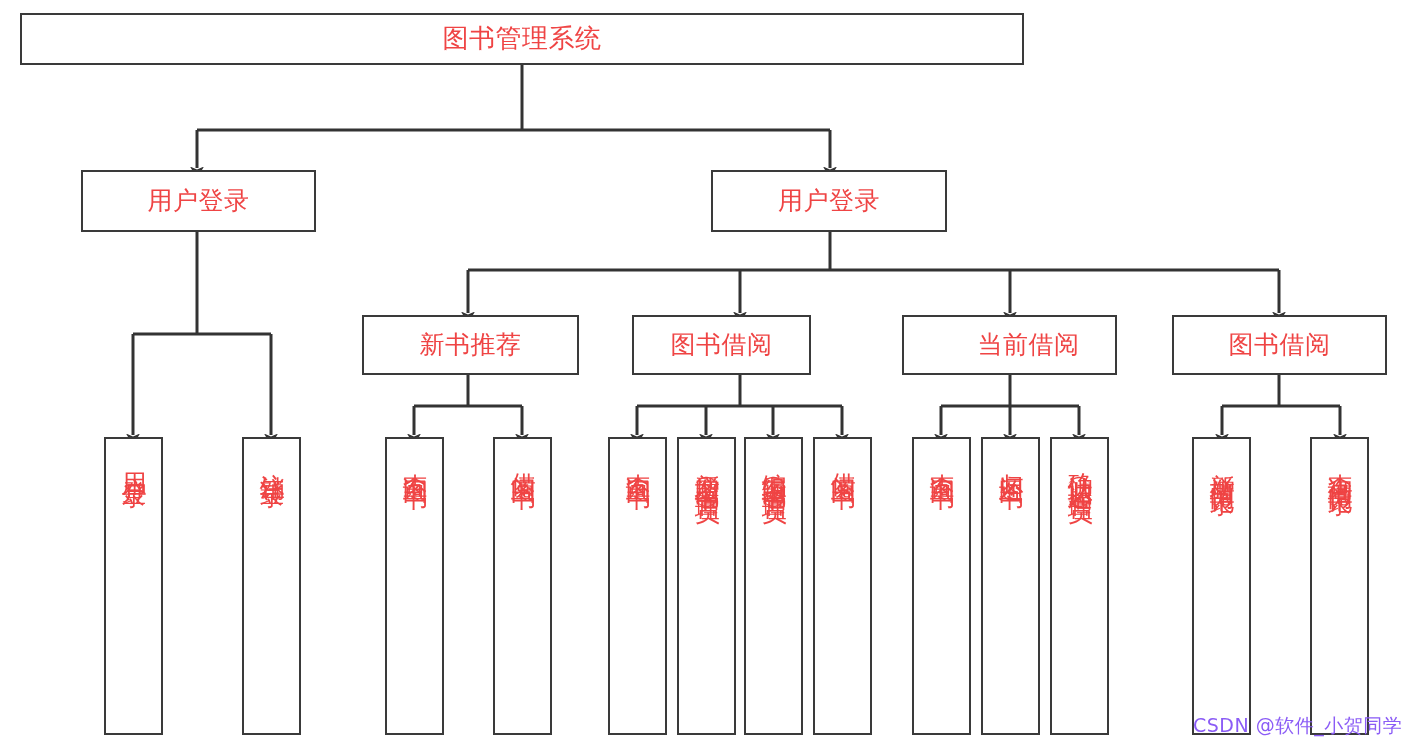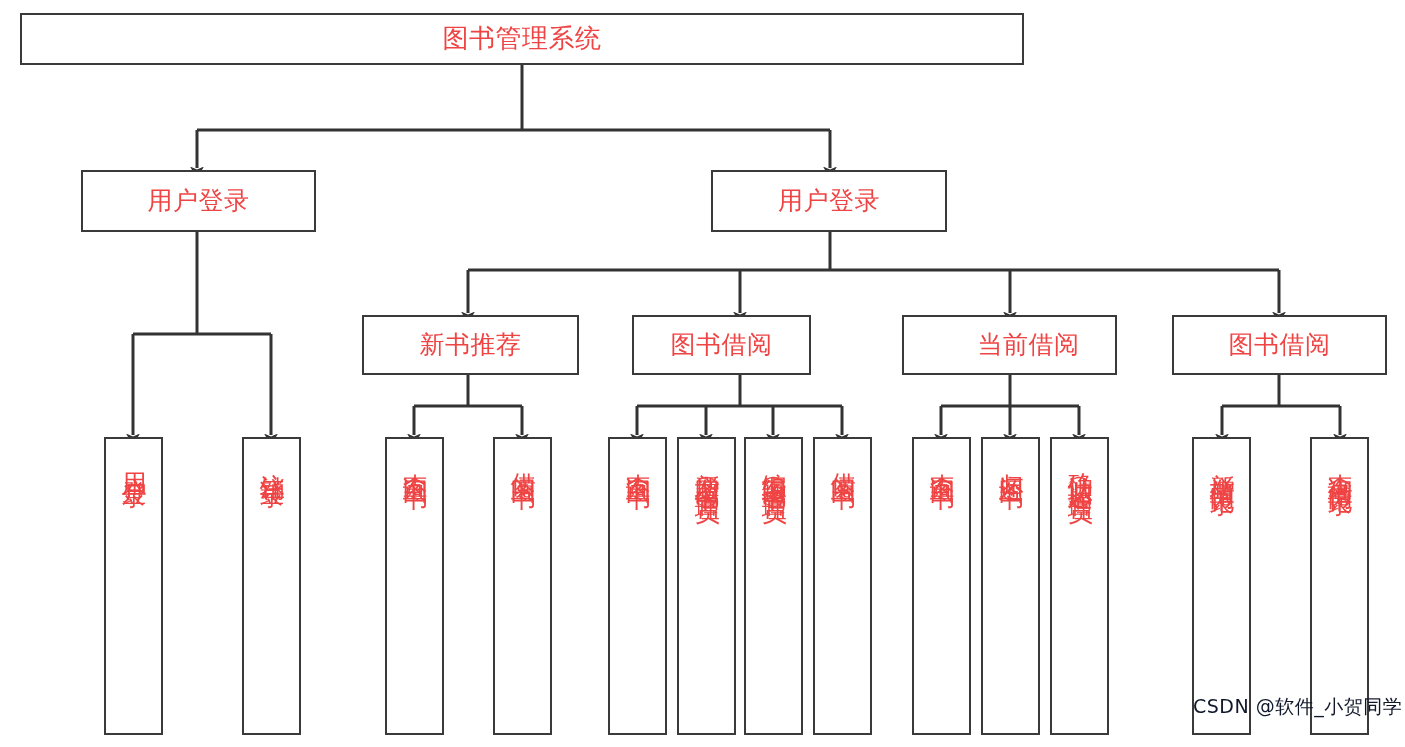--- a/index.html
+++ b/index.html
@@ -65,23 +65,23 @@
     line-height: 1.05;
     letter-spacing: 4px;
     max-height: 276px;
   }
   .node.leaf.tall .node-label {
     max-height: 284px;
   }
   .watermark {
     position: absolute;
     left: 1193px;
-    top: 694px;
+    top: 713px;
     font-size: 19px;
-    color: #0f172a;
+    color: #8b5cf6;
     letter-spacing: 0.5px;
     white-space: nowrap;
     z-index: 5;
   }
 </style>
 </head>
 <body>
 
 <div id="diagram">
 

